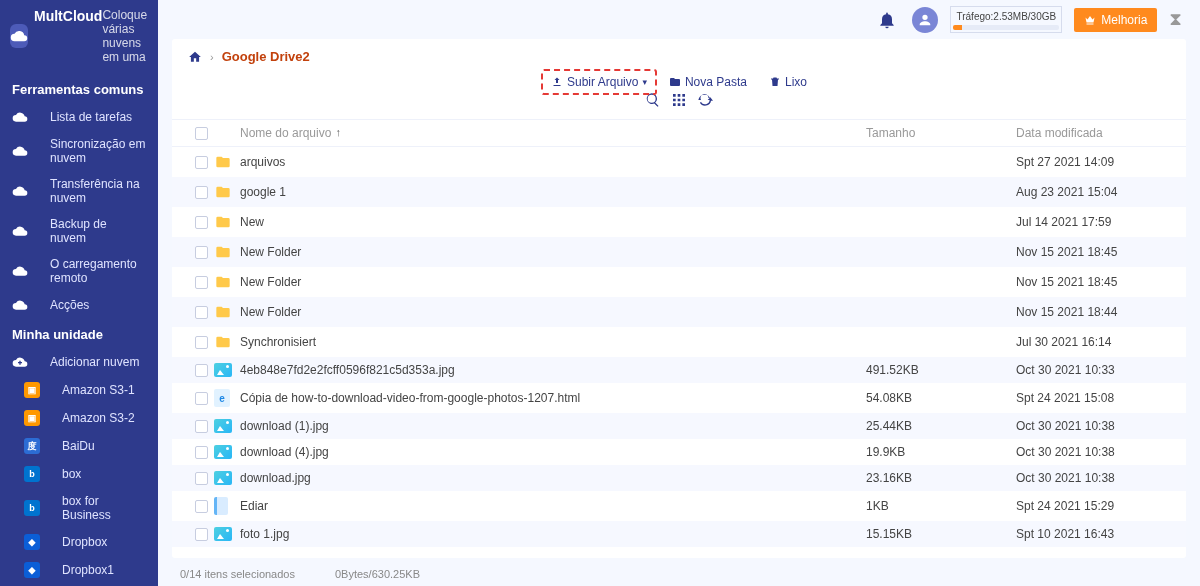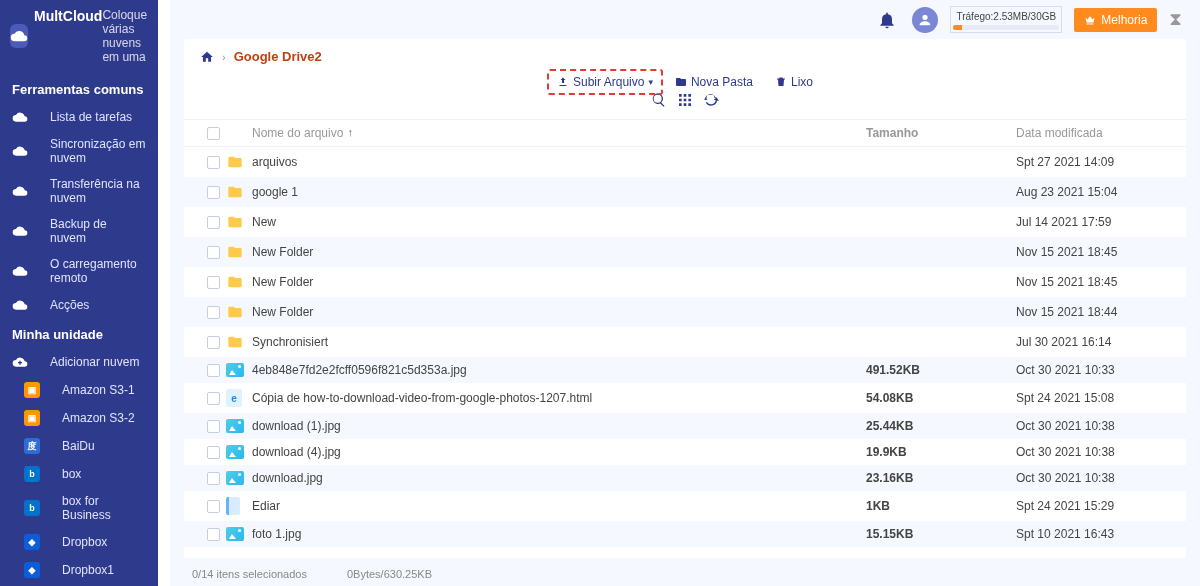--- a/index.html
+++ b/index.html
@@ -19,21 +19,21 @@
 
 .side-item { display:flex; align-items:center; gap:22px; padding: 6px 12px; font-size:12px; color:#dfe3ff; cursor:pointer; position:relative; }
 .side-item .si-icon { width:16px; height:16px; flex-shrink:0; display:flex; align-items:center; justify-content:center; }
 
 .side-sub { padding-left: 12px; }
 
 
 .ib { width:16px; height:16px; border-radius:3px; display:inline-flex; align-items:center; justify-content:center; font-size:9px; font-weight:700; }
 
 
-.main { flex:1; display:flex; flex-direction:column; background:#f5f8ff;margin-left:12px; }
+.main { flex:1; display:flex; flex-direction:column; background:#f5f8ff; }
 
 .topbar { display:flex; align-items:center; justify-content:flex-end; padding: 6px 18px 0; gap:12px; }
 .top-icon { width:26px; height:26px; display:flex; align-items:center; justify-content:center; color:#2e3a8c; cursor:pointer; }
 .top-icon svg { width:20px; height:20px; fill:currentColor; }
 .avatar-circle { width:26px; height:26px; border-radius:50%; background:#7a86d6; display:flex; align-items:center; justify-content:center; }
 .avatar-circle svg { width:16px; height:16px; fill:#fff; }
 .traffic-box { border:1px solid #d6dced; font-size:10px; padding:2px; min-width:112px; }
 .traffic-txt { color:#444; text-align:center; padding:2px 0 3px; }
 .progress { height:5px; background:#e6ebf7; border-radius:2px; overflow:hidden; }
 .progress-fill { height:100%; background:#ff8a1e; width:8%; }
@@ -54,21 +54,21 @@
 .action-btn svg { width:12px; height:12px; fill:currentColor; }
 .hl-red-small { position:absolute; inset:-3px -6px; border:2px dashed #e53935; border-radius:3px; pointer-events:none; }
 .actions-right { display:flex; gap:10px; align-items:center; color:#2e3a8c; }
 .actions-right .ricon { cursor:pointer; }
 .actions-right svg { width:16px; height:16px; fill:currentColor; }
 
 .file-header { display:flex; align-items:center; padding: 6px 16px; font-size:12px; color:#999; border-top:1px solid #eef1fa; border-bottom:1px solid #eef1fa; }
 .col-check { width:26px; display:flex; justify-content:center; }
 .col-icon { width:26px; }
 .col-name { flex:1; display:flex; align-items:flex-start; gap:4px; }
-.col-size { width:150px;font-weight:bold; }
+.col-size { width:150px; }
 .col-date { width:154px; }
 .sort-arrow { font-size:11px; color:#666; }
 
 .filelist { flex:1; overflow-y:auto; }
 .file-row { display:flex; align-items:center; padding: 6px 16px; font-size:12px; color:#444; }
 .file-row:nth-child(odd){ background:#fff; }
 .file-row:nth-child(even){ background:#f6f8ff; }
 .checkbox { width:13px; height:13px; border:1px solid #c7cde0; border-radius:2px; background:#fff; cursor:pointer; }
 .fileico { width:18px; height:18px; display:flex; align-items:center; justify-content:center; }
 .fileico.folder svg { fill:#ffc94a; width:18px; height:16px; }

